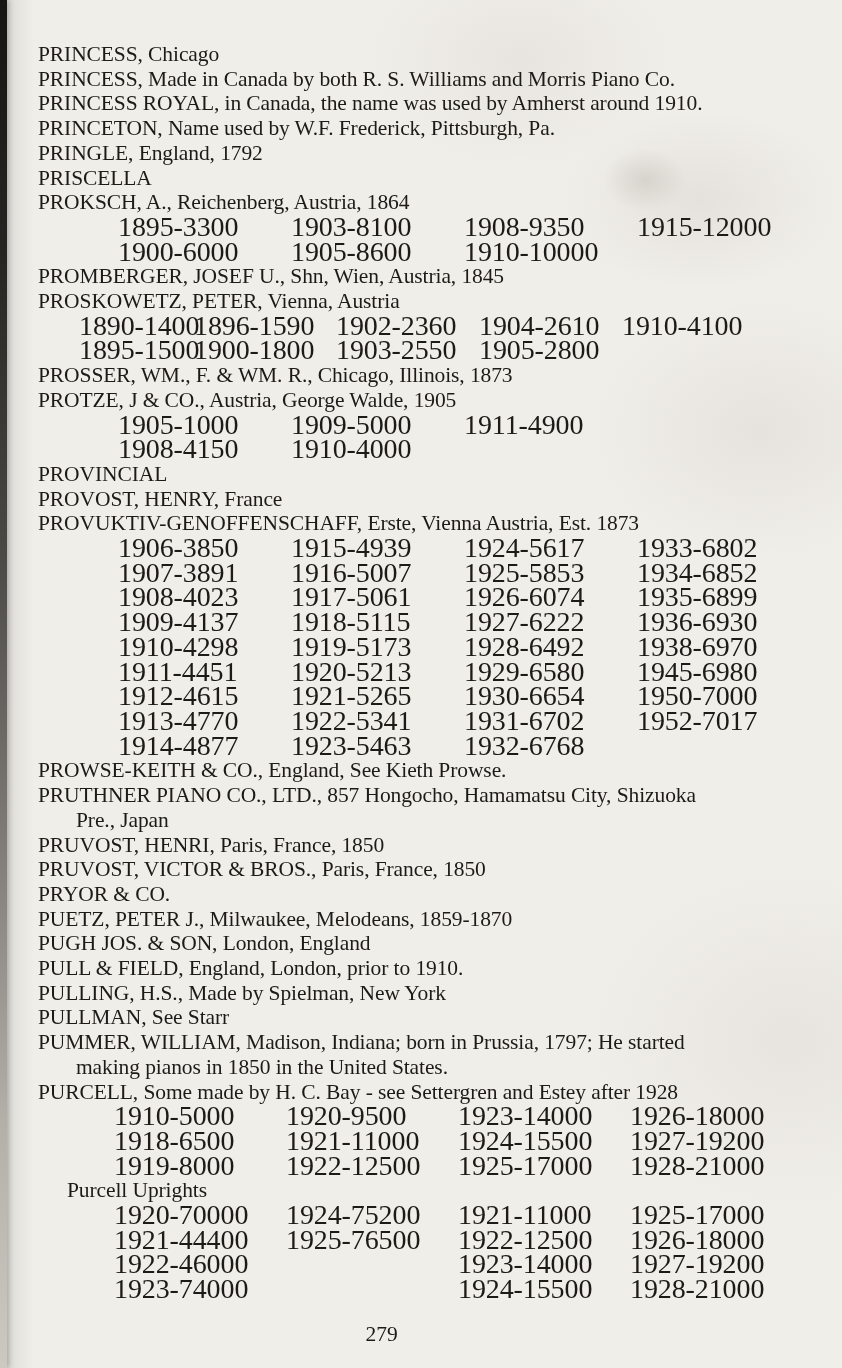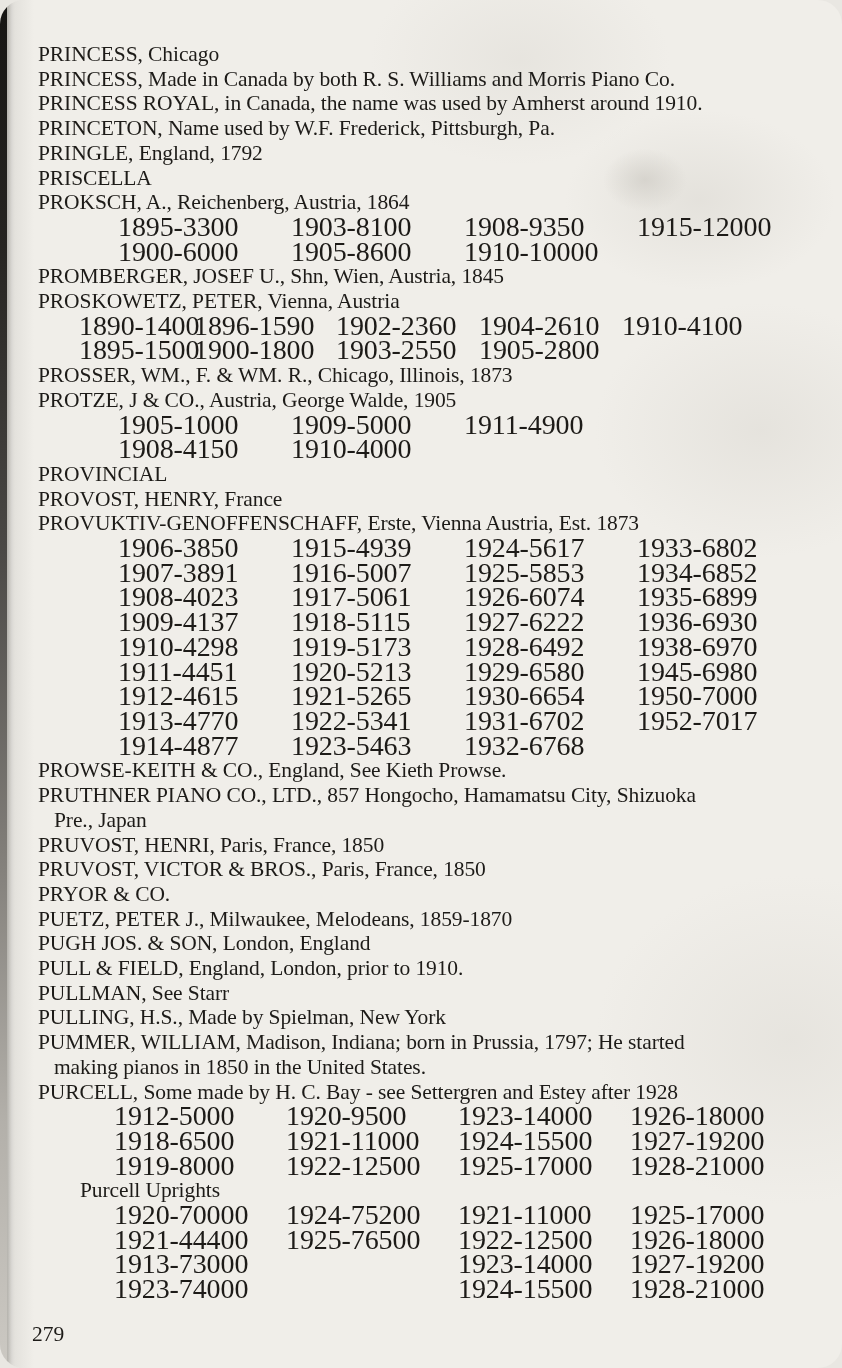--- a/index.html
+++ b/index.html
@@ -14,54 +14,52 @@
     overflow:hidden;
     background-color:#f0eee9;
     background-image:
       radial-gradient(ellipse 60px 45px at 645px 180px, rgba(199,196,189,0.55), transparent 70%),
       radial-gradient(ellipse 180px 120px at 700px 200px, rgba(210,207,200,0.40), transparent 75%),
       radial-gradient(ellipse 220px 170px at 760px 430px, rgba(212,209,202,0.38), transparent 75%),
       radial-gradient(ellipse 260px 220px at 790px 1040px, rgba(213,210,203,0.35), transparent 75%),
       radial-gradient(ellipse 200px 140px at 520px 60px, rgba(214,211,204,0.35), transparent 75%),
       linear-gradient(to right, rgba(130,128,123,0.20), rgba(130,128,123,0.0) 34px);
     color:#1d1b18;
-    border-radius:24px;
   }
   .scan-edge{
     position:absolute;left:0;top:0;width:7px;height:1368px;
     background:linear-gradient(to bottom,#161513 0%,#262421 18%,#4a4845 40%,#807d78 62%,#b3b0aa 82%,#ccc9c3 100%);
     box-shadow:2px 0 5px rgba(70,68,64,0.35);
   }
   .content{
     position:absolute;top:42px;left:38px;width:780px;
   }
   .line{
     font-size:21.5px;
     line-height:24.7px;
     white-space:nowrap;
     letter-spacing:-0.1px;
   }
-  .line.cont{margin-left:16px;}
-  .line.sub{margin-left:42px;}
+  .line.cont{margin-left:38px;}
+  .line.sub{margin-left:29px;}
   .serials{
     display:grid;
     font-size:28px;
     line-height:24.7px;
     letter-spacing:-0.1px;
   }
   .serials .cell{white-space:nowrap;}
   .cols4{margin-left:80px;grid-template-columns:173px 173px 173px auto;}
   .cols4b{margin-left:76px;grid-template-columns:172px 172px 172px auto;}
   .cols5{margin-left:41px;grid-template-columns:115px 142px 143px 143px auto;}
   .page-number{
     position:absolute;top:1322px;left:0;width:763px;
-    text-align:left;
+    text-align:center;
     font-size:21.5px;line-height:24.7px;
     color:#1d1b18;
-    margin-left:32px;
   }
 </style>
 </head>
 <body>
 
 <div class="page">
   <div class="scan-edge"></div>
   <div class="content">
       <div class="line">PRINCESS, Chicago</div>
       <div class="line">PRINCESS, Made in Canada by both R. S. Williams and Morris Piano Co.</div>
@@ -149,27 +147,27 @@
       </div>
       <div class="line">PROWSE-KEITH &amp; CO., England, See Kieth Prowse.</div>
       <div class="line">PRUTHNER PIANO CO., LTD., 857 Hongocho, Hamamatsu City, Shizuoka</div>
       <div class="line cont">Pre., Japan</div>
       <div class="line">PRUVOST, HENRI, Paris, France, 1850</div>
       <div class="line">PRUVOST, VICTOR &amp; BROS., Paris, France, 1850</div>
       <div class="line">PRYOR &amp; CO.</div>
       <div class="line">PUETZ, PETER J., Milwaukee, Melodeans, 1859-1870</div>
       <div class="line">PUGH JOS. &amp; SON, London, England</div>
       <div class="line">PULL &amp; FIELD, England, London, prior to 1910.</div>
+      <div class="line">PULLING, H.S., Made by Spielman, New York</div>
       <div class="line">PULLMAN, See Starr</div>
-      <div class="line">PULLING, H.S., Made by Spielman, New York</div>
       <div class="line">PUMMER, WILLIAM, Madison, Indiana; born in Prussia, 1797; He started</div>
       <div class="line cont">making pianos in 1850 in the United States.</div>
       <div class="line">PURCELL, Some made by H. C. Bay - see Settergren and Estey after 1928</div>
       <div class="serials cols4b">
-        <span class="cell">1912-5000</span>
+        <span class="cell">1910-5000</span>
         <span class="cell">1920-9500</span>
         <span class="cell">1923-14000</span>
         <span class="cell">1926-18000</span>
         <span class="cell">1918-6500</span>
         <span class="cell">1921-11000</span>
         <span class="cell">1924-15500</span>
         <span class="cell">1927-19200</span>
         <span class="cell">1919-8000</span>
         <span class="cell">1922-12500</span>
         <span class="cell">1925-17000</span>
@@ -178,21 +176,21 @@
       <div class="line sub">Purcell Uprights</div>
       <div class="serials cols4b">
         <span class="cell">1920-70000</span>
         <span class="cell">1924-75200</span>
         <span class="cell">1921-11000</span>
         <span class="cell">1925-17000</span>
         <span class="cell">1921-44400</span>
         <span class="cell">1925-76500</span>
         <span class="cell">1922-12500</span>
         <span class="cell">1926-18000</span>
-        <span class="cell">1913-73000</span>
+        <span class="cell">1922-46000</span>
         <span class="cell"></span>
         <span class="cell">1923-14000</span>
         <span class="cell">1927-19200</span>
         <span class="cell">1923-74000</span>
         <span class="cell"></span>
         <span class="cell">1924-15500</span>
         <span class="cell">1928-21000</span>
       </div>
     </div>
   <div class="page-number">279</div>

